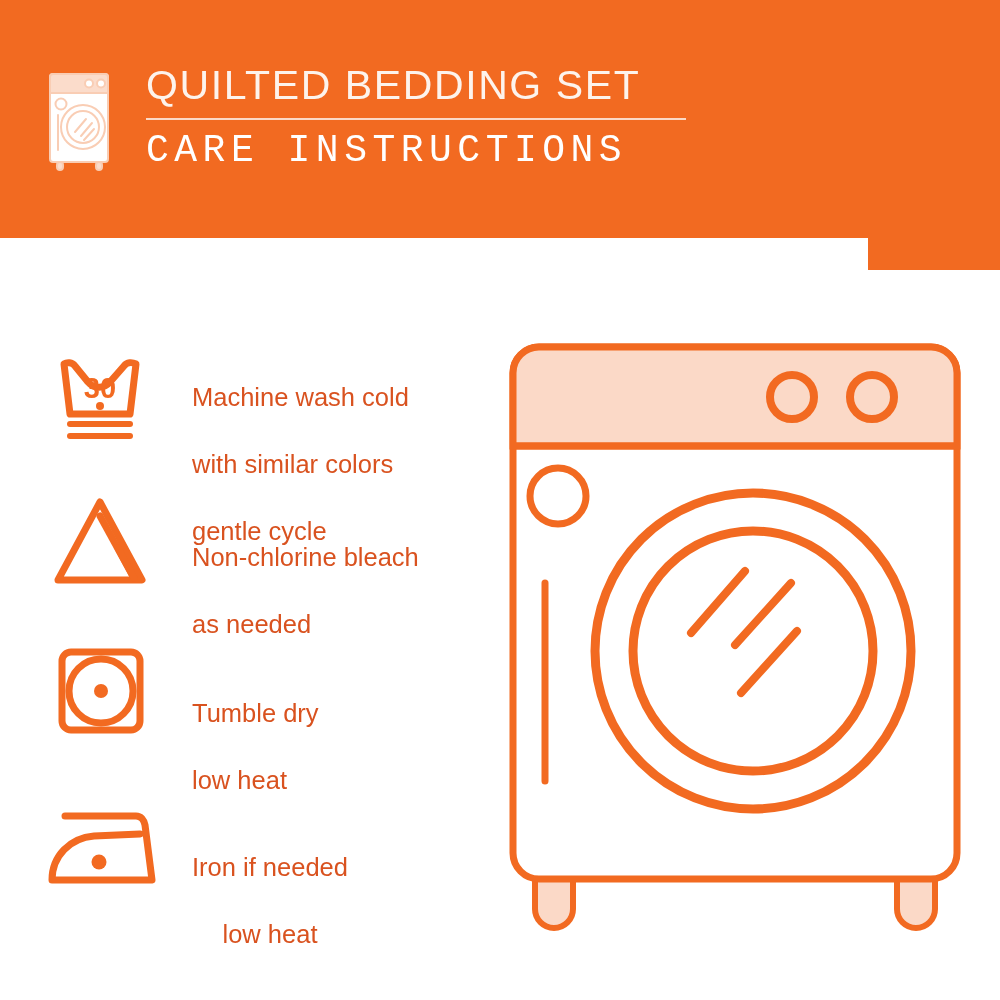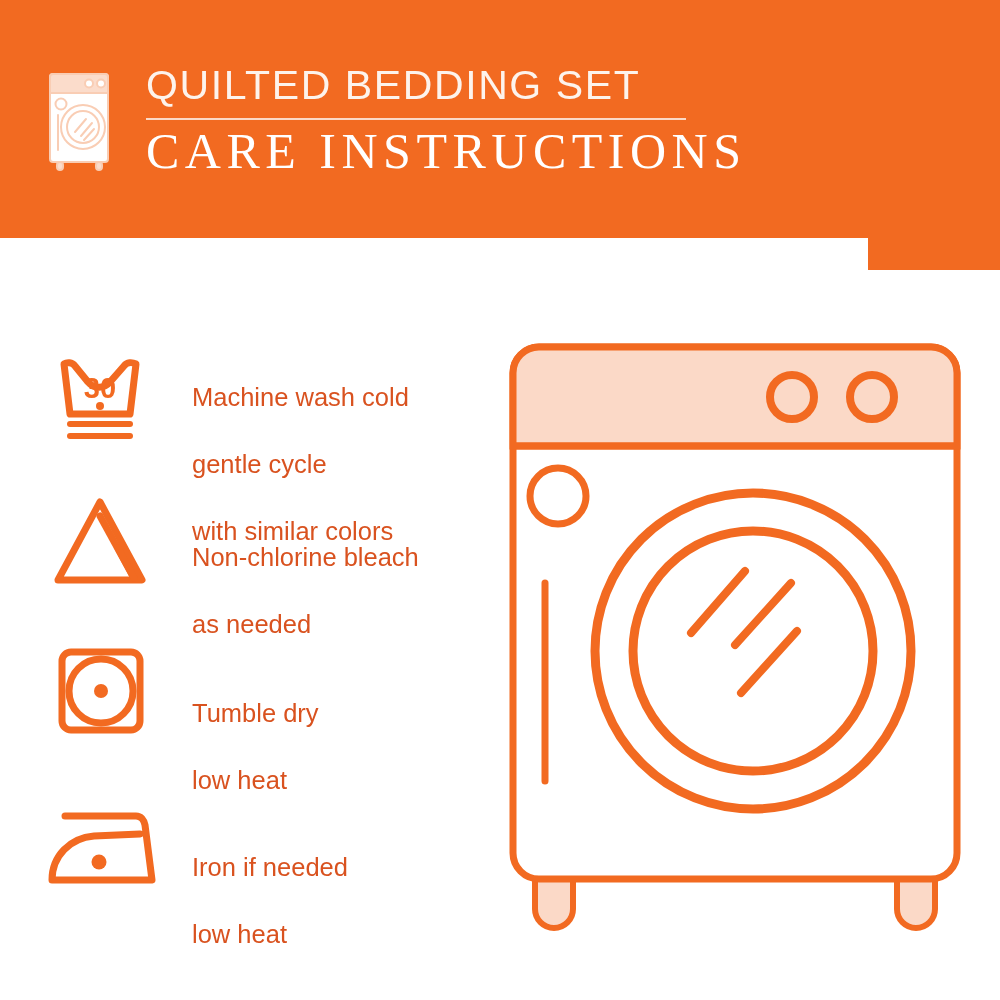--- a/index.html
+++ b/index.html
@@ -54,26 +54,26 @@
     font-family: "Liberation Sans", sans-serif;
   }
   .title-rule {
     height: 1.5px;
     background: #FBD9C7;
     width: 540px;
     margin: 10px 0 8px 0;
   }
   .title-sub {
     color: #FFFFFF;
-    font-size: 50px;
+    font-size: 38px;
     line-height: 46px;
     letter-spacing: 5.5px;
     font-weight: 400;
     white-space: nowrap;
-    font-family: Liberation Serif, serif;
+    font-family: Liberation Mono, monospace;
   }
 
   
   .content {
     position: absolute;
     left: 0;
     top: 238px;
     width: 868px;
     height: 762px;
     background: #ffffff;
@@ -109,21 +109,21 @@
   }
   .care-text div { white-space: nowrap; margin-top: 36px; }
 
   .row-wash .care-symbol   { padding-top: 6px; }
   .row-bleach .care-symbol { padding-top: 8px; }
   .row-dry .care-symbol    { padding-top: 6px; }
   .row-iron .care-symbol   { padding-top: 16px; }
 
   .row-bleach .care-text { padding-top: 22px; }
   .row-dry .care-text    { padding-top: 28px; }
-  .row-iron .care-text   { padding-top: 32px; }
+  .row-iron .care-text   { padding-top: 32px; text-align: center; }
 
   
   .machine-wrap {
     position: absolute;
     left: 495px;
     top: 95px;
     width: 480px;
     height: 600px;
   }
 </style>
@@ -181,22 +181,22 @@
           <text x="52" y="58" font-family="'Liberation Sans', sans-serif" font-size="29" font-weight="700" fill="#F26A21" text-anchor="middle">30</text>
 
           <circle cx="52" cy="66" r="4" fill="#F26A21"></circle>
 
           <line x1="22" y1="84" x2="82" y2="84" stroke="#F26A21" stroke-width="6" stroke-linecap="round"></line>
           <line x1="22" y1="96" x2="82" y2="96" stroke="#F26A21" stroke-width="6" stroke-linecap="round"></line>
         </svg>
       </div>
       <div class="care-text">
         <div>Machine wash cold</div>
+        <div>with similar colors</div>
         <div>gentle cycle</div>
-        <div>with similar colors</div>
       </div>
     </div>
 
     <div class="care-row row-bleach">
       <div class="care-symbol">
         <svg viewBox="0 0 112 104" width="112" height="104" xmlns="http://www.w3.org/2000/svg">
           <path d="M52 10 L94 88 L10 88 Z" fill="none" stroke="#F26A21" stroke-width="7" stroke-linejoin="round" stroke-linecap="round"></path>
           <line x1="52" y1="24" x2="86" y2="86" stroke="#F26A21" stroke-width="7" stroke-linecap="round"></line>
           <line x1="70" y1="56" x2="86" y2="86" stroke="#F26A21" stroke-width="7" stroke-linecap="round"></line>
         </svg>

